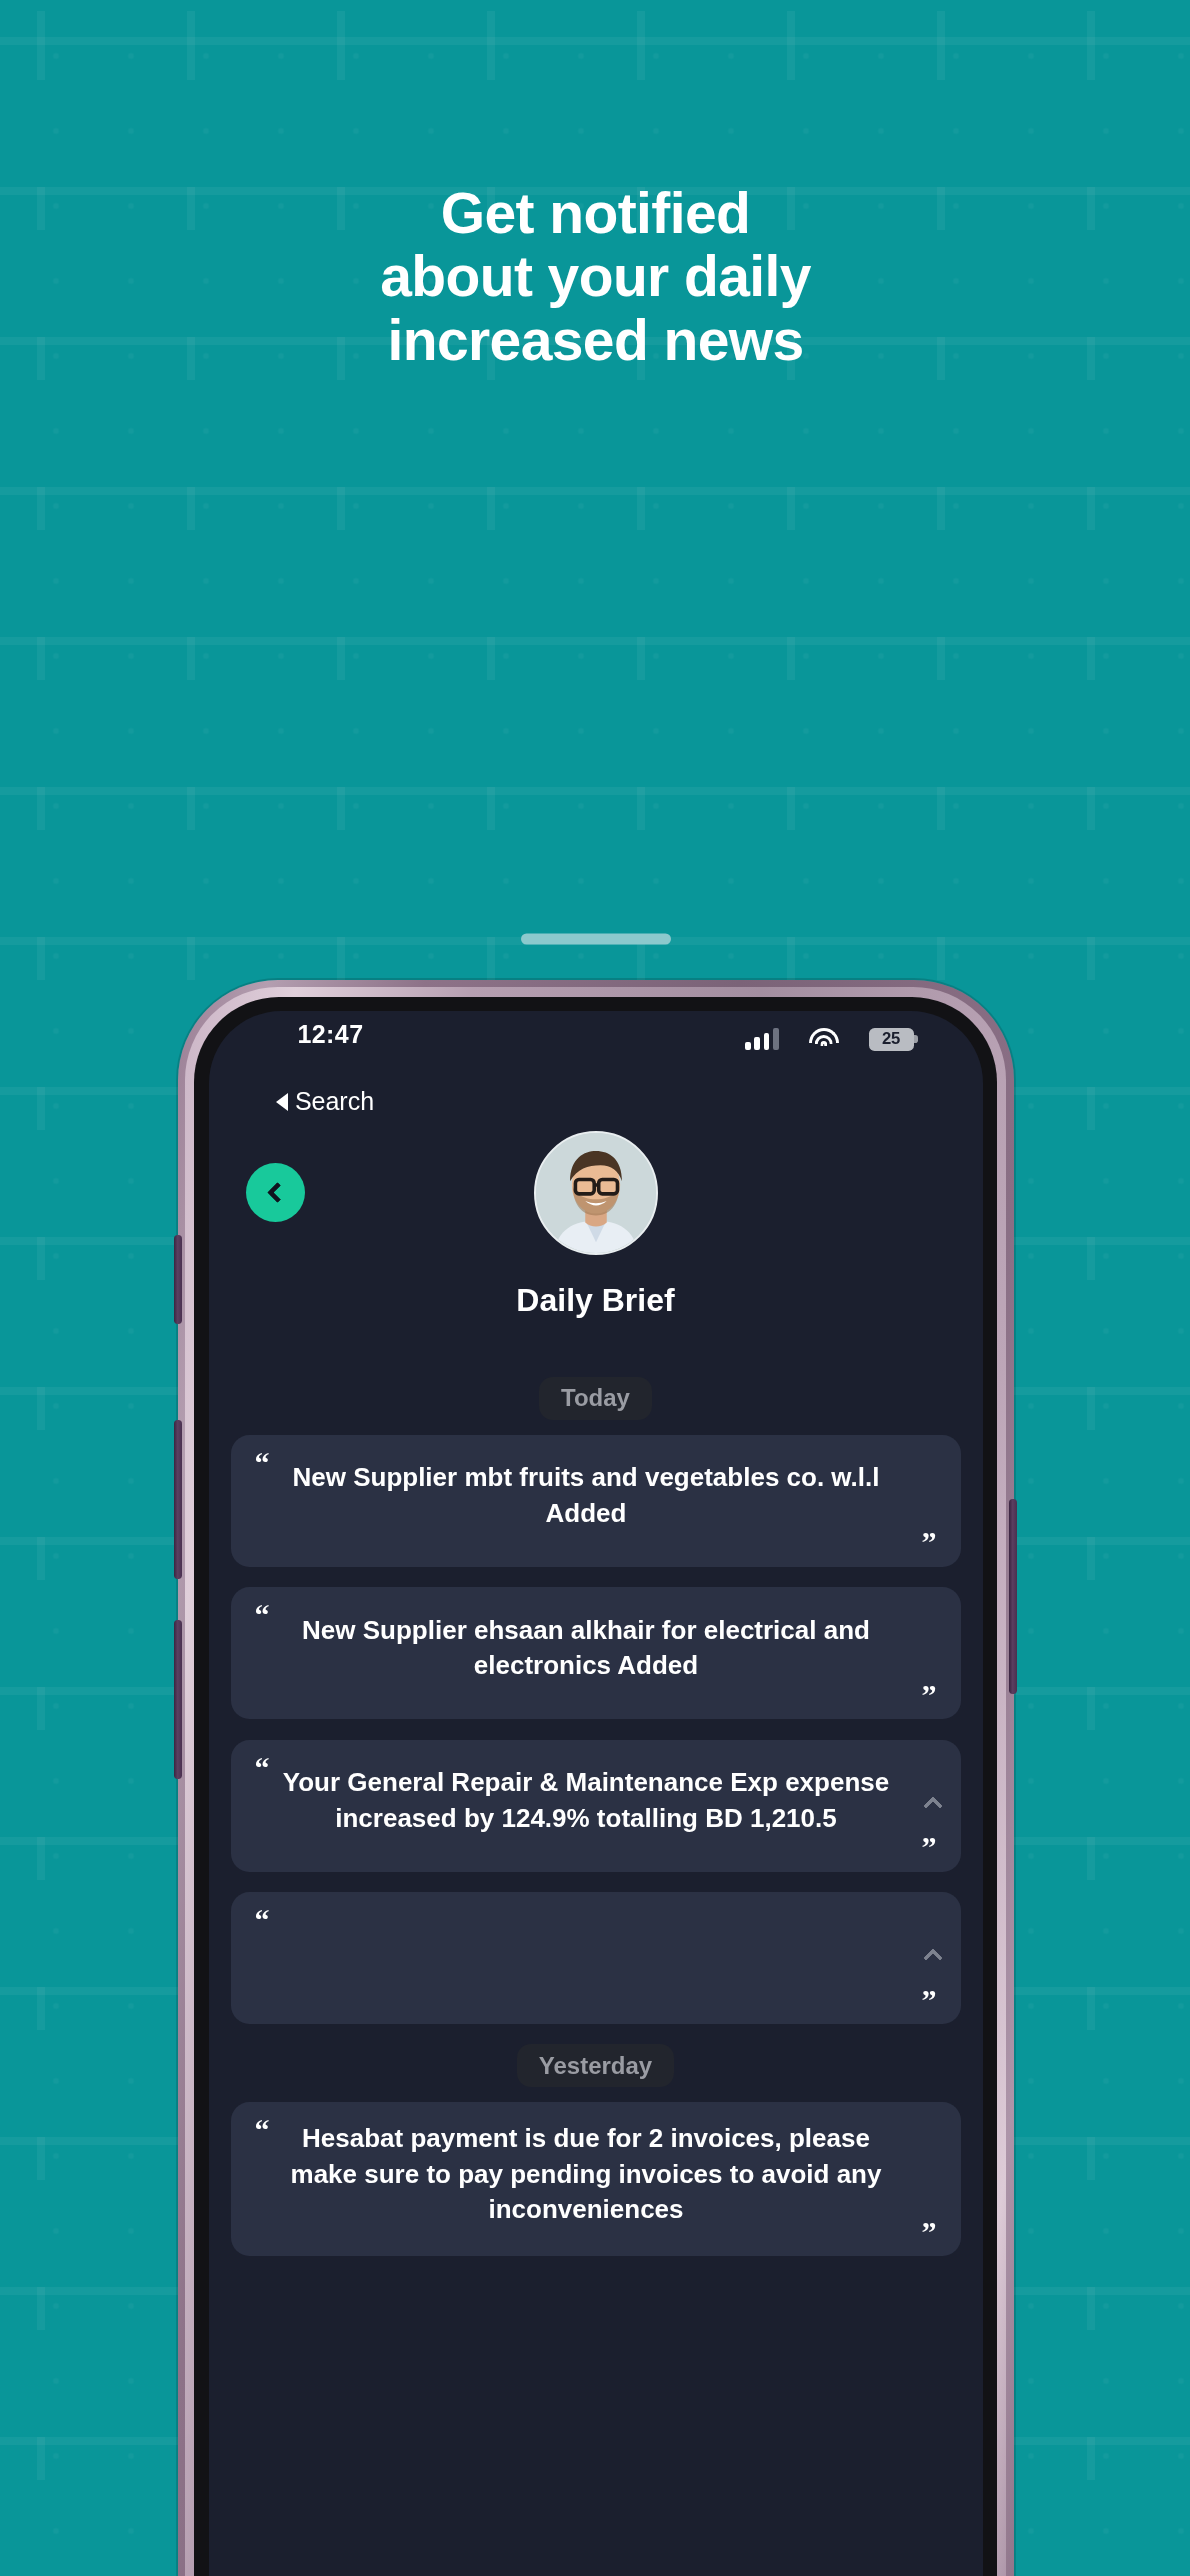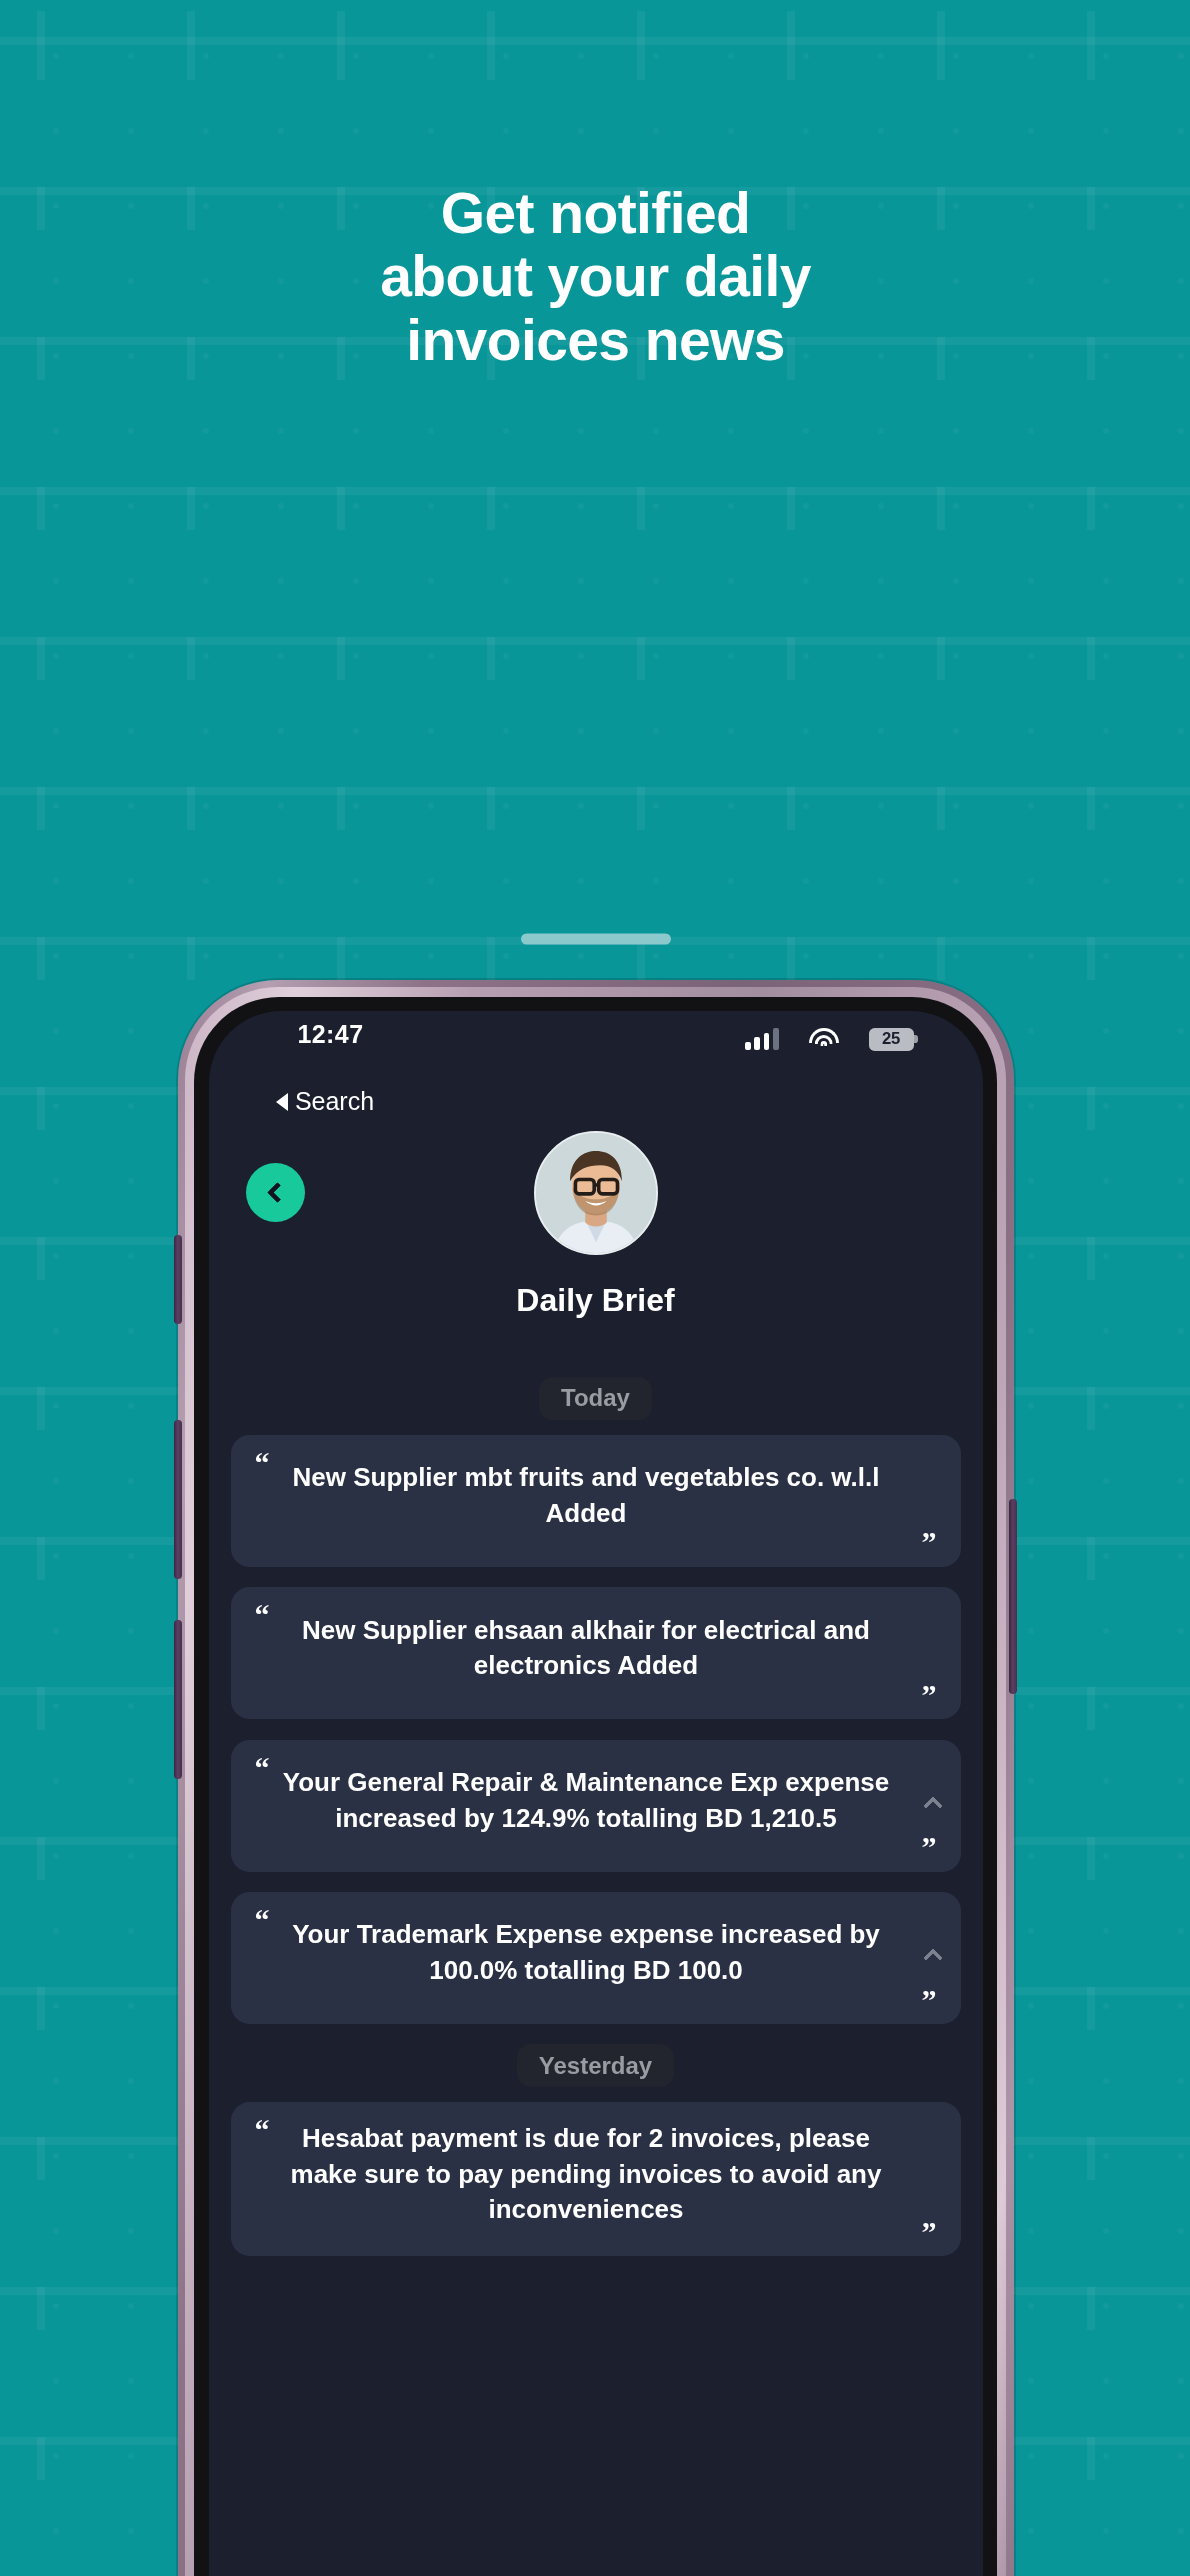--- a/index.html
+++ b/index.html
@@ -245,21 +245,21 @@
 </style>
 </head>
 <body>
 
 <div id="bg-pattern"></div>
 <div id="bg-dots"></div>
 
 <div id="headline">
   <span class="ln">Get notified</span>
   <span class="ln">about your daily</span>
-  <span class="ln">invoices news</span>
+  <span class="ln">increased news</span>
 </div>
 
 <div id="pager"></div>
 
 <div id="device-wrap">
   <div id="device-frame"></div>
   <div id="device-highlight"></div>
   <div id="device-chassis"></div>
 
   <div class="side-btn" id="btn-mute"></div>
@@ -349,21 +349,20 @@
 
       <div class="msg-card">
         <span class="quote-open">“</span>
         <div class="msg-text">Your General Repair &amp; Maintenance Exp expense increased by 124.9% totalling BD 1,210.5</div>
         <span class="chevron-right"></span>
         <span class="quote-close">”</span>
       </div>
 
       <div class="msg-card">
         <span class="quote-open">“</span>
-        <div class="msg-text">Your Trademark Expense expense increased by 100.0% totalling BD 100.0</div>
         <span class="chevron-right"></span>
         <span class="quote-close">”</span>
       </div>
 
       <div class="day-divider">
         <span>Yesterday</span>
       </div>
 
       <div class="msg-card">
         <span class="quote-open">“</span>

